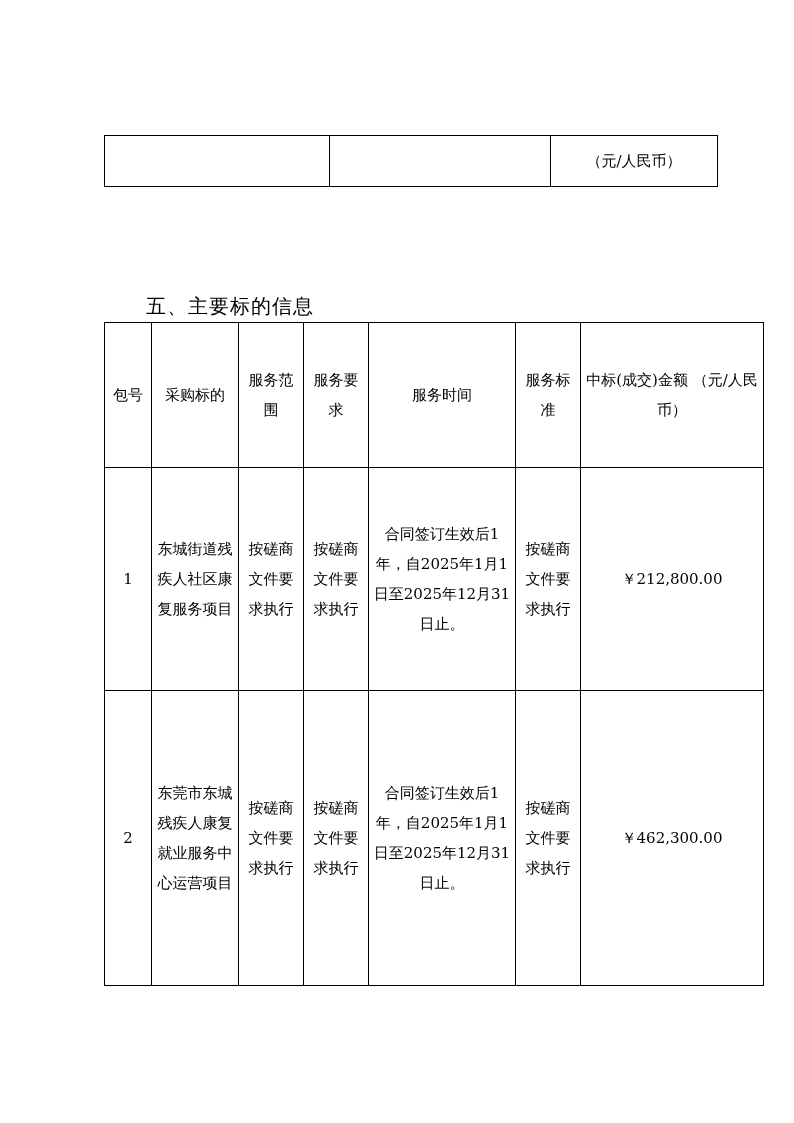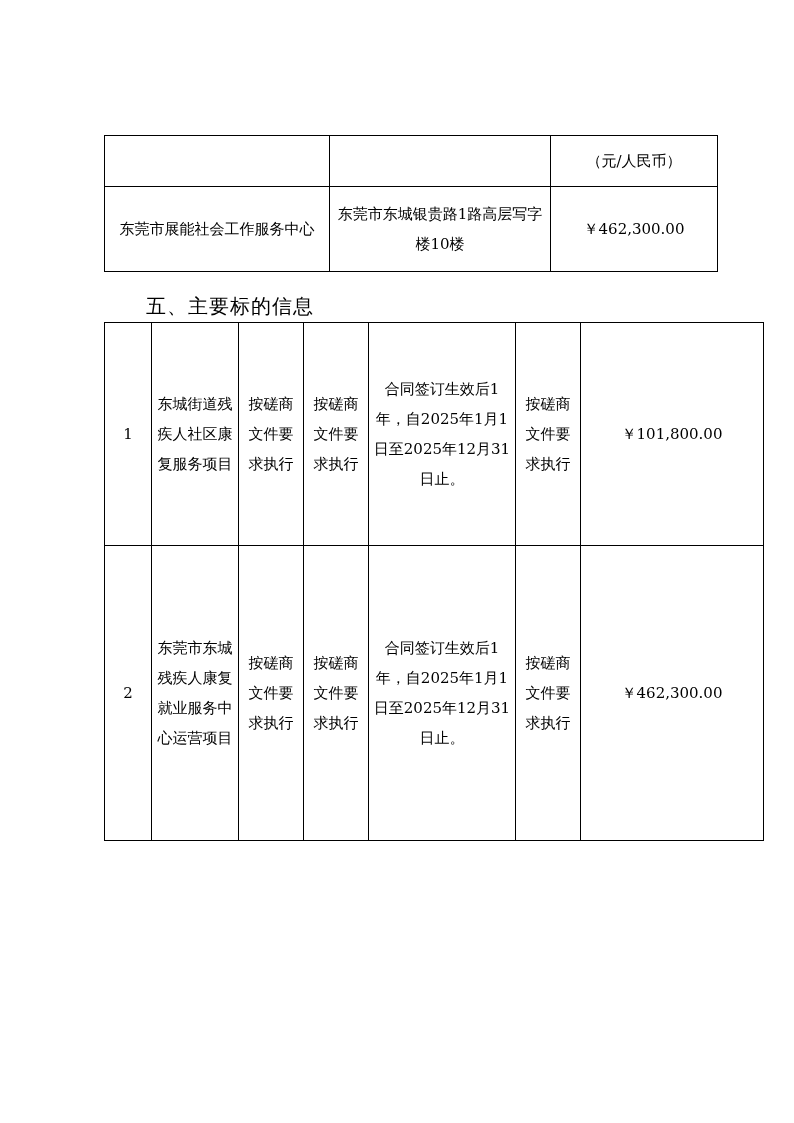--- a/index.html
+++ b/index.html
@@ -91,42 +91,49 @@
 <div class="page">
 
   <div class="top-table-wrap">
     <table class="doc top-table">
       <tbody>
         <tr class="r1">
           <td class="c1"></td>
           <td class="c2"></td>
           <td class="c3">（元/人民币）</td>
         </tr>
-        <tr class="r2">
-          <td class="c1">东莞市展能社会工作服务中心</td>
-          <td class="c2">东莞市东城银贵路1路高层写字楼10楼</td>
-          <td class="c3">￥462,300.00</td>
-        </tr>
       </tbody>
     </table>
   </div>
 
   <div class="section-title">五、主要标的信息</div>
 
   <div class="main-table-wrap">
     <table class="doc main-table">
       <tbody>
+        <tr class="head">
+          <td class="col-no">包号</td>
+          <td class="col-obj">采购标的</td>
+          <td class="col-scope">服务范围</td>
+          <td class="col-req">服务要求</td>
+          <td class="col-time">服务时间</td>
+          <td class="col-std">服务标准</td>
+          <td class="col-amt">
+            <span>中标(成交)金额</span>
+            <span>（元/人民币）</span>
+          </td>
+        </tr>
         <tr class="row1">
           <td class="col-no">1</td>
           <td class="col-obj">东城街道残疾人社区康复服务项目</td>
           <td class="col-scope">按磋商文件要求执行</td>
           <td class="col-req">按磋商文件要求执行</td>
           <td class="col-time">合同签订生效后1年，自2025年1月1日至2025年12月31日止。</td>
           <td class="col-std">按磋商文件要求执行</td>
-          <td class="col-amt nowrapcell">￥101,800.00</td>
+          <td class="col-amt nowrapcell">￥212,800.00</td>
         </tr>
         <tr class="row2">
           <td class="col-no">2</td>
           <td class="col-obj">东莞市东城残疾人康复就业服务中心运营项目</td>
           <td class="col-scope">按磋商文件要求执行</td>
           <td class="col-req">按磋商文件要求执行</td>
           <td class="col-time">合同签订生效后1年，自2025年1月1日至2025年12月31日止。</td>
           <td class="col-std">按磋商文件要求执行</td>
           <td class="col-amt nowrapcell">￥462,300.00</td>
         </tr>

